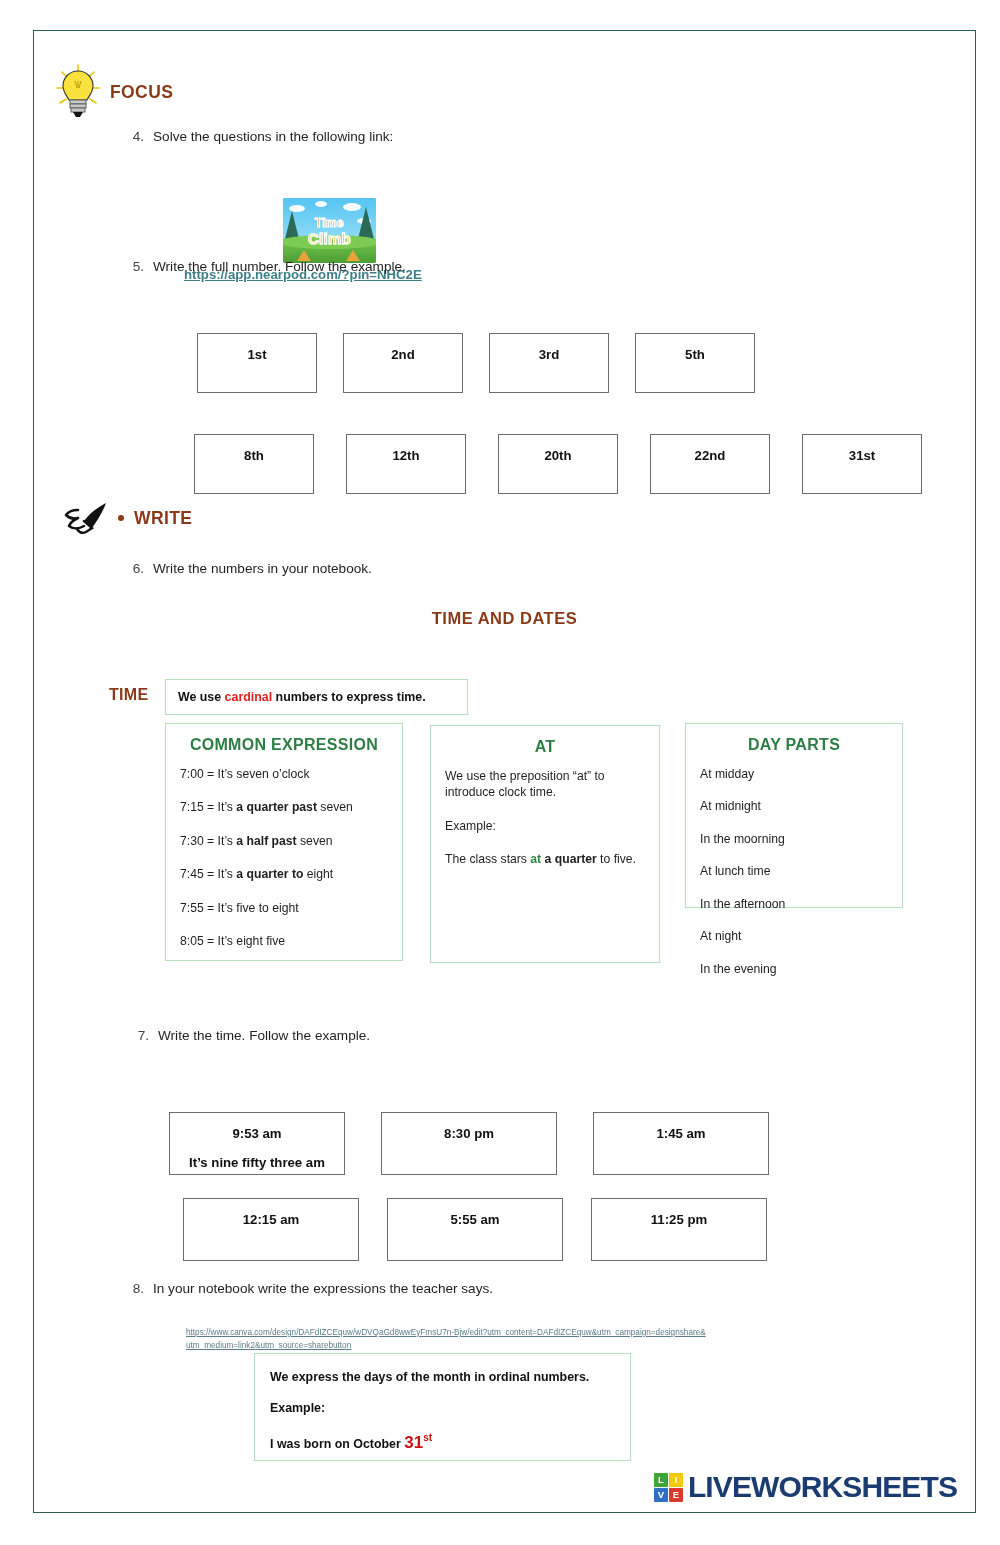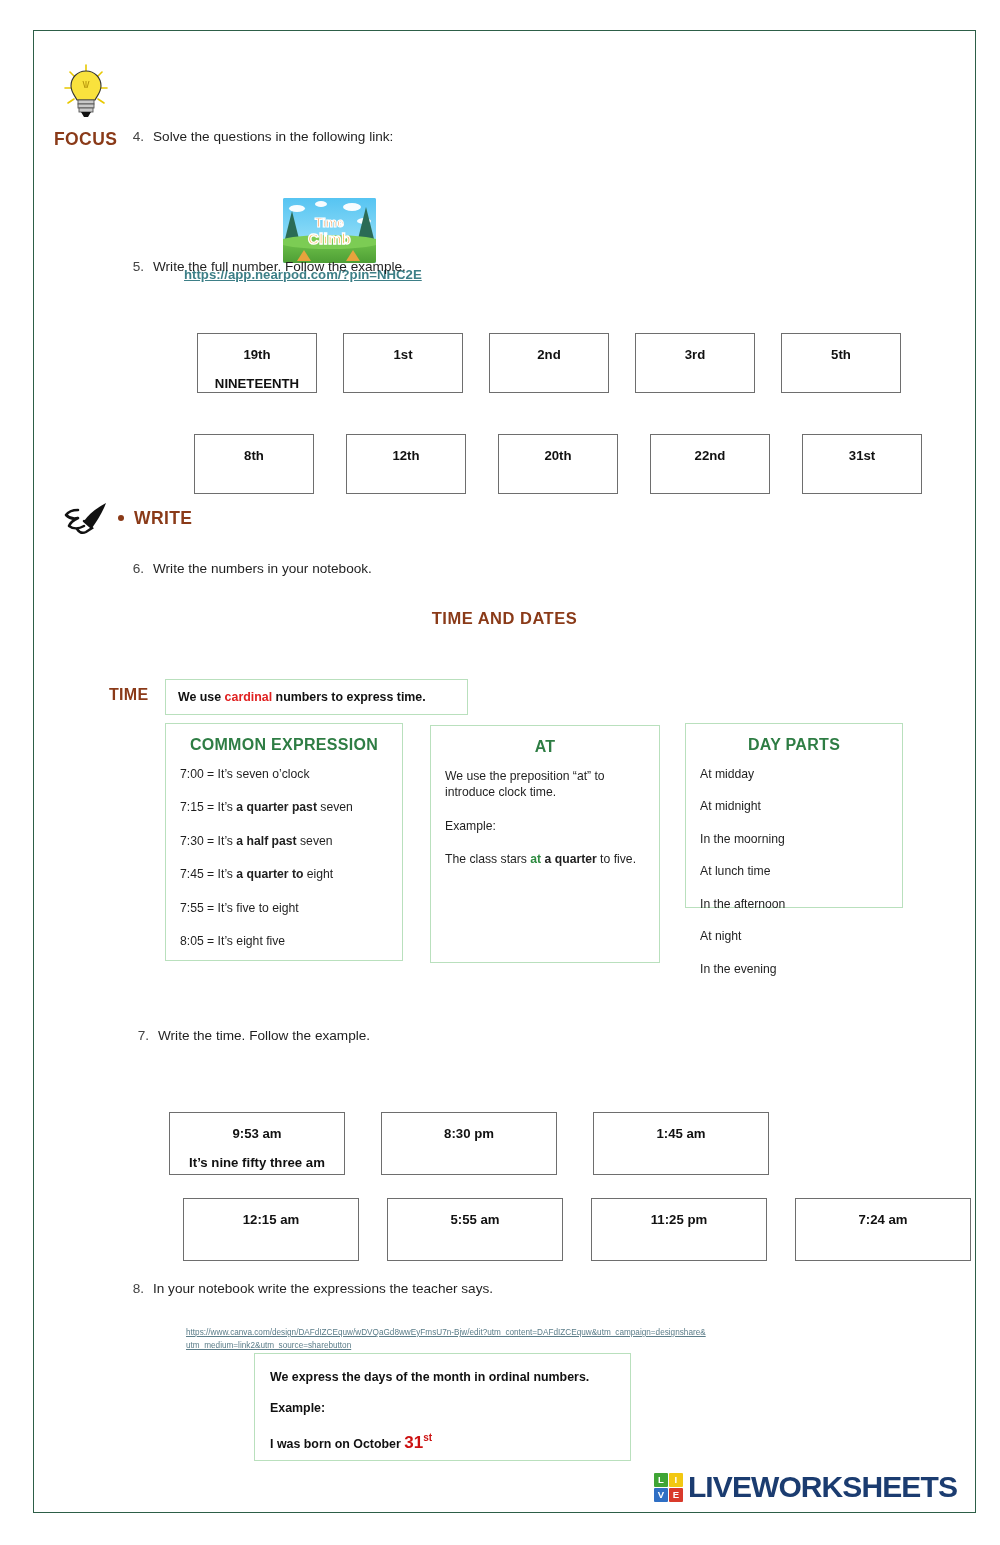--- a/index.html
+++ b/index.html
@@ -18,21 +18,21 @@
     position: absolute;
     left: 33px; top: 30px;
     width: 943px; height: 1483px;
     border: 1.5px solid #2d5e47;
     background: #fff;
   }
 
   
   .focus-header {
     position: absolute; left: 20px; top: 32px;
-    display: flex; align-items: center; gap: 8px; flex-direction: column;
+    display: flex; align-items: center; gap: 8px;
   }
   .bulb { width: 48px; height: 58px; position: relative; flex: none; }
   .section-title {
     font-size: 17.5px; font-weight: bold;
     color: #8a3a18; letter-spacing: .4px;
   }
 
   
   .item {
     display: flex; align-items: flex-start; gap: 9px;
@@ -240,24 +240,20 @@
 
   <a class="nearpod-link" href="#">https://app.nearpod.com/?pin=NHC2E</a>
 
   <div class="item q5">
     <span class="num">5.</span>
     <span class="txt">Write the full number. Follow the example.</span>
   </div>
 
   <div class="boxrow" id="ord-row1">
     <div class="abox">
-      <span class="lbl">19th</span>
-      <span class="lbl">NINETEENTH</span>
-    </div>
-    <div class="abox">
       <span class="lbl">1st</span>
       <span class="lbl"></span>
     </div>
     <div class="abox">
       <span class="lbl">2nd</span>
       <span class="lbl"></span>
     </div>
     <div class="abox">
       <span class="lbl">3rd</span>
       <span class="lbl"></span>
@@ -368,24 +364,20 @@
       <span class="lbl"></span>
     </div>
     <div class="abox">
       <span class="lbl">5:55 am</span>
       <span class="lbl"></span>
     </div>
     <div class="abox">
       <span class="lbl">11:25 pm</span>
       <span class="lbl"></span>
     </div>
-    <div class="abox">
-      <span class="lbl">7:24 am</span>
-      <span class="lbl"></span>
-    </div>
   </div>
 
   <div class="item q8">
     <span class="num">8.</span>
     <span class="txt">In your notebook write the expressions the teacher says.</span>
   </div>
 
   <a class="canva-link" href="#">https://www.canva.com/design/DAFdIZCEquw/wDVQaGd8wwEyFmsU7n-Bjw/edit?utm_content=DAFdIZCEquw&amp;utm_campaign=designshare&amp;utm_medium=link2&amp;utm_source=sharebutton</a>
 
   <div id="ordinal-note">

